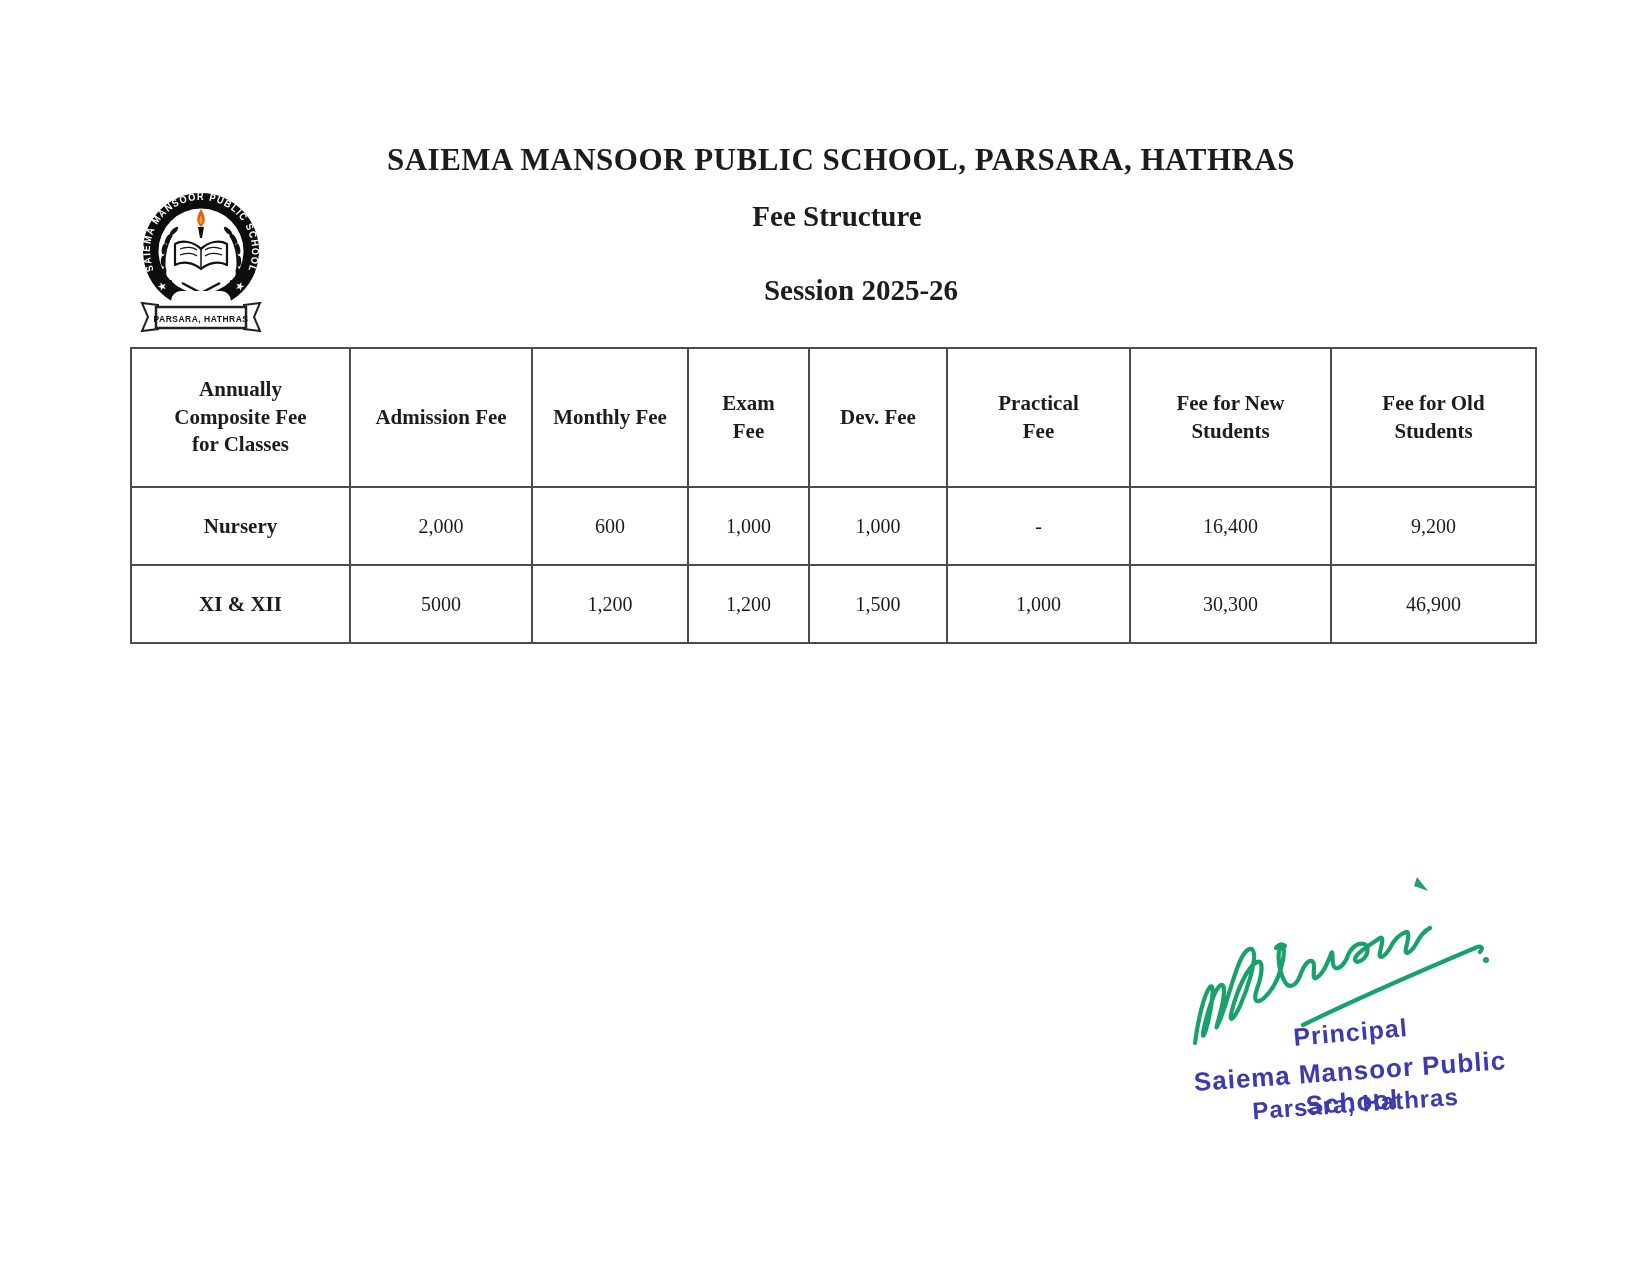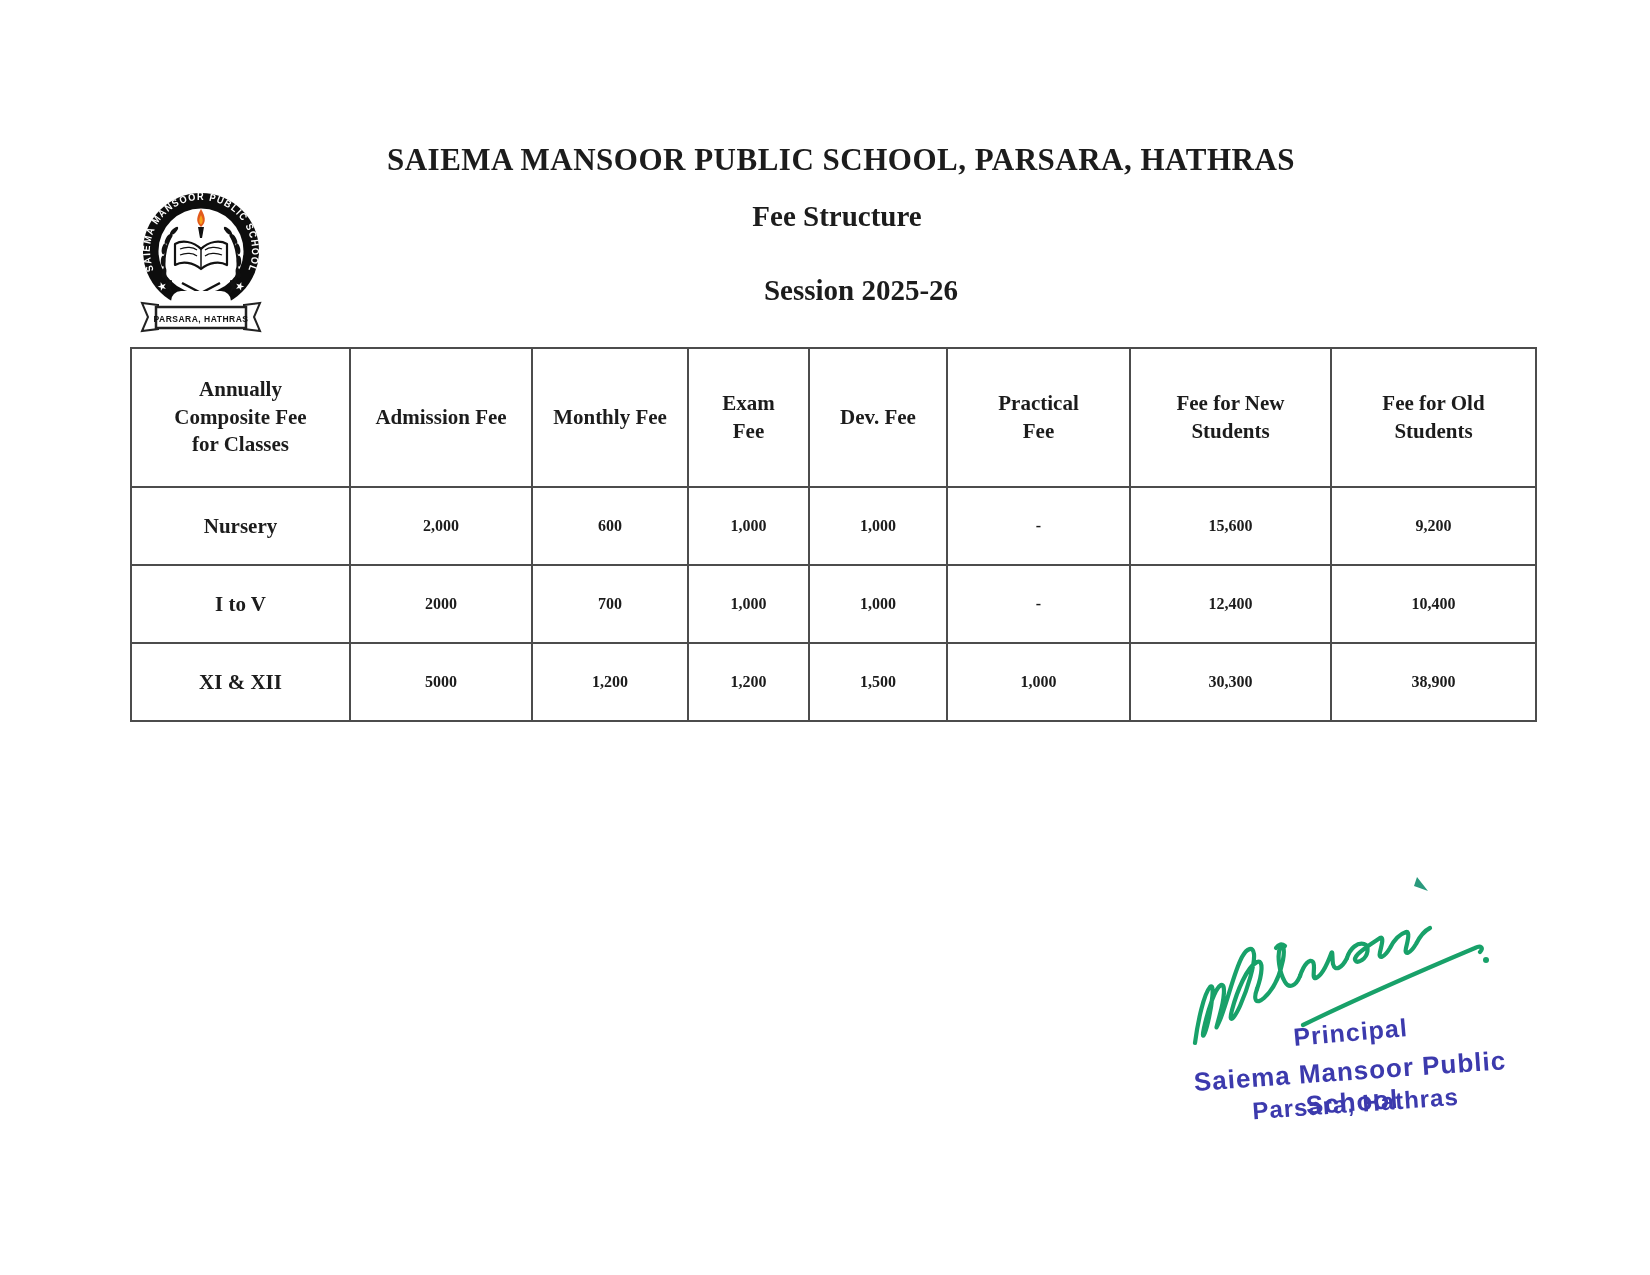--- a/index.html
+++ b/index.html
@@ -24,21 +24,21 @@
   }
   table.fee th,table.fee td{
     border:2px solid #4c4c4c;text-align:center;vertical-align:middle;
     padding:0 4px;color:#1c1c1c;
   }
   table.fee thead th{
     height:137px;font-size:21px;font-weight:bold;
     white-space:pre-line;line-height:1.33;
   }
   table.fee tbody tr{height:78px;}
-  table.fee td{font-size:16px;font-weight:bold;}
+  table.fee td{font-size:20px;font-weight:normal;}
   table.fee td.cls{font-size:21px;font-weight:bold;text-align:center;}
   .sig-wrap{position:absolute;left:1150px;top:872px;width:360px;height:260px;}
   .stamp-line{
     position:absolute;font-family:"Liberation Sans",sans-serif;
     font-weight:bold;color:#3c3aad;text-align:center;letter-spacing:1px;
   }
   .stamp-1{left:118px;top:146px;width:165px;font-size:25px;transform:rotate(-5deg);}
   .stamp-2{left:2px;top:184px;width:398px;font-size:26px;transform:rotate(-4deg);}
   .stamp-3{left:78px;top:218px;width:255px;font-size:24px;transform:rotate(-4deg);}
   .sig-ink{position:absolute;left:0;top:0;z-index:2;mix-blend-mode:multiply;}
@@ -135,42 +135,32 @@
       </tr>
     </thead>
     <tbody>
       <tr>
         <td class="cls">Nursery</td>
         <td>2,000</td>
         <td>600</td>
         <td>1,000</td>
         <td>1,000</td>
         <td>-</td>
-        <td>15,600</td>
+        <td>16,400</td>
         <td>9,200</td>
-      </tr>
-      <tr>
-        <td class="cls">I to V</td>
-        <td>2000</td>
-        <td>700</td>
-        <td>1,000</td>
-        <td>1,000</td>
-        <td>-</td>
-        <td>12,400</td>
-        <td>10,400</td>
       </tr>
       <tr>
         <td class="cls">XI &amp; XII</td>
         <td>5000</td>
         <td>1,200</td>
         <td>1,200</td>
         <td>1,500</td>
         <td>1,000</td>
         <td>30,300</td>
-        <td>38,900</td>
+        <td>46,900</td>
       </tr>
     </tbody>
   </table>
 
   <div class="sig-wrap">
     <div class="stamp-line stamp-1">Principal</div>
     <div class="stamp-line stamp-2">Saiema Mansoor Public School</div>
     <div class="stamp-line stamp-3">Parsara, Hathras</div>
 
     <svg class="sig-ink" width="360" height="260" viewBox="0 0 360 260">

